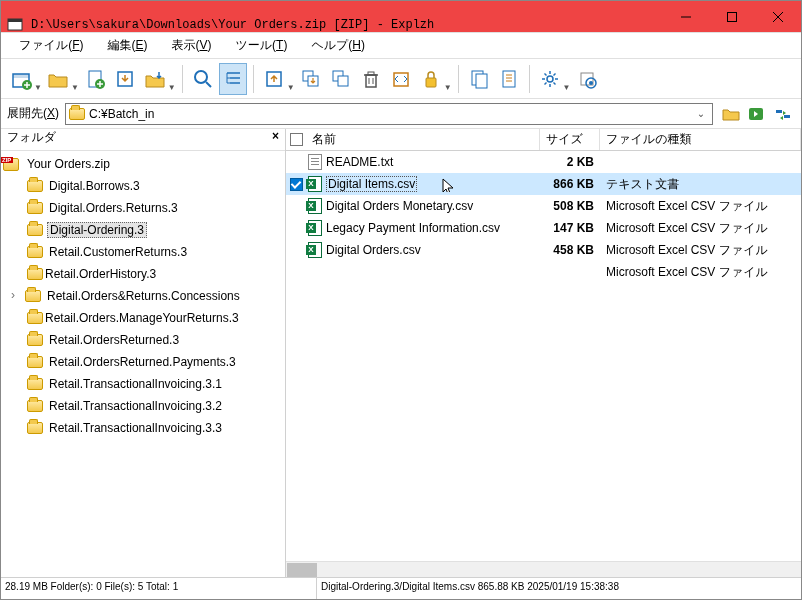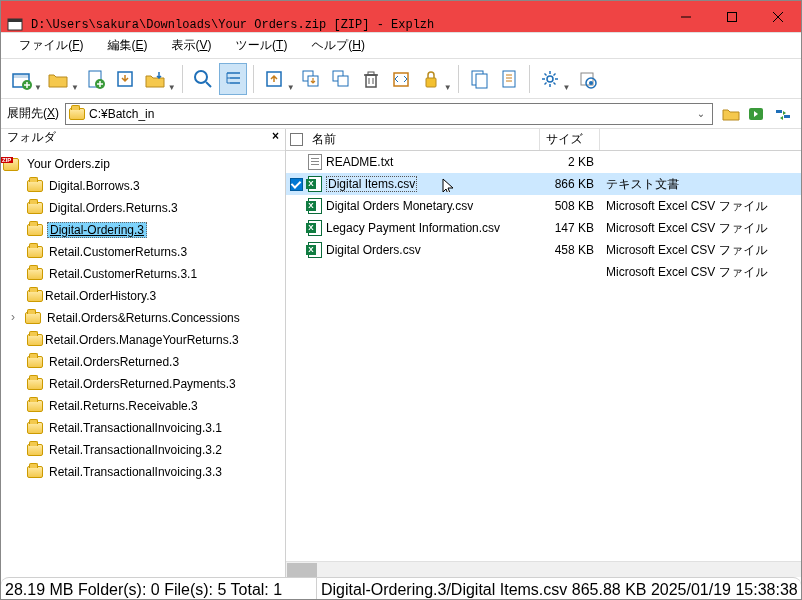--- a/index.html
+++ b/index.html
@@ -31,42 +31,42 @@
   .main { flex: 1; display: flex; min-height: 0; }
   .tree-pane { width: 285px; border-right: 1px solid #d0d0d0; display: flex; flex-direction: column; overflow: hidden; }
   .tree-header { height: 22px; display: flex; align-items: flex-start; justify-content: space-between; padding: 0 6px; border-bottom: 1px solid #e0e0e0; gap: 17px; }
   .tree-header .close { font-weight: bold; cursor: default; }
   .tree-body { flex: 1; overflow: hidden; padding-top: 2px; }
   .tree-row { height: 22px; display: flex; align-items: center; white-space: nowrap; overflow: hidden; }
   .tree-row.root { padding-left: 2px; }
   .tree-row.child { padding-left: 26px; }
   .tree-row.exp { padding-left: 10px; }
   .tree-row .exp-arrow { width: 14px; color: #777; }
-  .tree-row.selected .label { background: #7dd3fc; border: 1px dotted #666; padding: 0 2px; text-decoration: underline; }
+  .tree-row.selected .label { background: #e5e5e5; border: 1px dotted #666; padding: 0 2px; }
   .tree-row .label { padding: 1px 2px; }
   
   .list-pane { flex: 1; display: flex; flex-direction: column; overflow: hidden; justify-content: flex-end; }
   .list-header { height: 22px; display: flex; border-bottom: 1px solid #d0d0d0; }
   .lh-check { width: 20px; display: flex; align-items: center; justify-content: center; }
   .lh { border-right: 1px solid #e0e0e0; display: flex; align-items: center; padding: 0 6px; }
   .lh.name { width: 234px; }
   .lh.size { width: 60px; justify-content: flex-start; }
   .lh.type { flex: 1; }
   .list-body { flex: 1; overflow: hidden; }
   .list-row { height: 22px; display: flex; align-items: center; }
   .list-row.selected { background: #cce8ff; }
   .list-row.selected .name-cell span.nm { border: 1px dotted #555; padding: 0 1px; }
   .lr-check { width: 20px; display: flex; align-items: center; justify-content: center; }
   .name-cell { width: 234px; display: flex; align-items: center; gap: 4px; padding-left: 2px; white-space: nowrap; overflow: hidden; position: relative; }
-  .size-cell { width: 60px; text-align: right; padding-right: 6px; }
+  .size-cell { width: 60px; text-align: right; padding-right: 6px; font-weight: bold; }
   .type-cell { flex: 1; padding-left: 6px; white-space: nowrap; overflow: hidden; margin-top: 44px; }
   .hscroll { height: 16px; border-top: 1px solid #e0e0e0; background: #f0f0f0; position: relative; }
   .hscroll .thumb { position: absolute; height: 14px; top: 1px; left: 1px; width: 30px; background: #c1c1c1; }
   
-  .statusbar { height: 22px; display: flex; border-top: 1px solid #d0d0d0; font-size: 16px; border-radius: 8px; }
+  .statusbar { height: 22px; display: flex; border-top: 1px solid #d0d0d0; font-size: 10px; }
   .sb-left { width: 316px; border-right: 1px solid #d0d0d0; padding: 3px 4px; white-space: nowrap; overflow: hidden; }
   .sb-right { flex: 1; padding: 3px 4px; white-space: nowrap; overflow: hidden; }
   
   .icon-folder, .icon-folder-sm { display: inline-block; width: 18px; height: 14px; background: linear-gradient(#ffe9a2, #f3c94e); border: 1px solid #cc9a00; border-radius: 2px; position: relative; }
   .icon-folder::before, .icon-folder-sm::before { content: ""; position: absolute; top: -4px; left: 1px; width: 7px; height: 4px; background: #f3c94e; border: 1px solid #cc9a00; border-bottom: none; border-radius: 2px 2px 0 0; }
   .icon-folder-sm { width: 16px; height: 12px; }
   
   .icon-zip { display: inline-block; width: 16px; height: 13px; background: linear-gradient(#ffe9a2, #f3c94e); border: 1px solid #cc9a00; border-radius: 2px; position: relative; }
   .icon-zip::after { content: "ZIP"; position: absolute; left: -4px; top: -2px; font-size: 6px; background: #c00; color: #fff; padding: 0 2px; font-weight: bold; }
   
@@ -312,46 +312,38 @@
           <div class="tree-row child selected">
             <span class="icon-folder-sm"></span>
             <span class="label" style="margin-left: 4px;">Digital-Ordering.3</span>
           </div>
           <div class="tree-row child">
             <span class="icon-folder-sm"></span>
             <span class="label" style="margin-left: 4px;">Retail.CustomerReturns.3</span>
           </div>
           <div class="tree-row child">
             <span class="icon-folder-sm"></span>
-            <span class="label" style="margin-left: 4px;">Retail.CustomerReturns.3.1</span>
-          </div>
-          <div class="tree-row child">
-            <span class="icon-folder-sm"></span>
             <span class="label" style="margin-left: 0;">Retail.OrderHistory.3</span>
           </div>
           <div class="tree-row exp">
             <span class="exp-arrow" style="transform: translateY(-1px);">›</span>
             <span class="icon-folder-sm"></span>
             <span class="label" style="margin-left: 4px;">Retail.Orders&amp;Returns.Concessions</span>
           </div>
           <div class="tree-row child">
             <span class="icon-folder-sm"></span>
             <span class="label" style="">Retail.Orders.ManageYourReturns.3</span>
           </div>
           <div class="tree-row child">
             <span class="icon-folder-sm"></span>
             <span class="label" style="margin-left: 4px;">Retail.OrdersReturned.3</span>
           </div>
           <div class="tree-row child">
             <span class="icon-folder-sm"></span>
             <span class="label" style="margin-left: 4px;">Retail.OrdersReturned.Payments.3</span>
-          </div>
-          <div class="tree-row child">
-            <span class="icon-folder-sm"></span>
-            <span class="label" style="margin-left: 4px;">Retail.Returns.Receivable.3</span>
           </div>
           <div class="tree-row child">
             <span class="icon-folder-sm"></span>
             <span class="label" style="margin-left: 4px;">Retail.TransactionalInvoicing.3.1</span>
           </div>
           <div class="tree-row child">
             <span class="icon-folder-sm"></span>
             <span class="label" style="margin-left: 4px;">Retail.TransactionalInvoicing.3.2</span>
           </div>
           <div class="tree-row child">
@@ -362,20 +354,21 @@
     </div>
   </div>
 
   <div class="list-pane">
     <div class="list-header">
       <div class="lh-check">
           <span class="chk"></span>
         </div>
       <div class="lh name">名前</div>
       <div class="lh size">サイズ</div>
+      <div class="lh type">ファイルの種類</div>
     </div>
     <div class="list-body" id="list-rows">
         <div class="list-row">
           <div class="lr-check"></div>
           <div class="name-cell">
             <span class="icon-txt"></span>
             <span class="nm">README.txt</span>
           </div>
           <div class="size-cell">2 KB</div>
           <div class="type-cell">テキスト文書</div>

